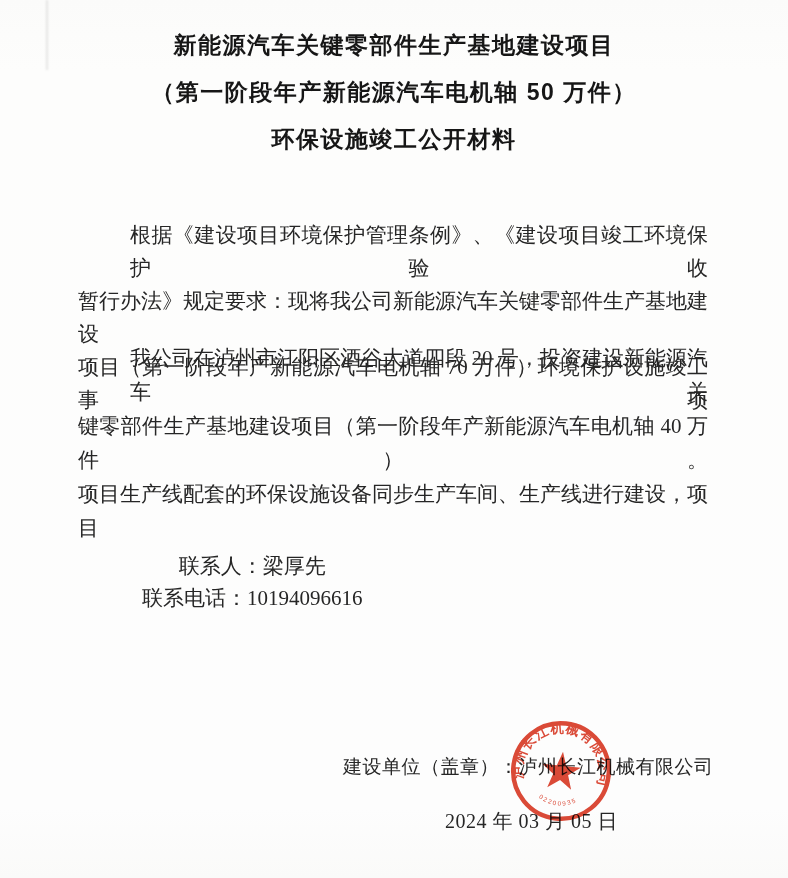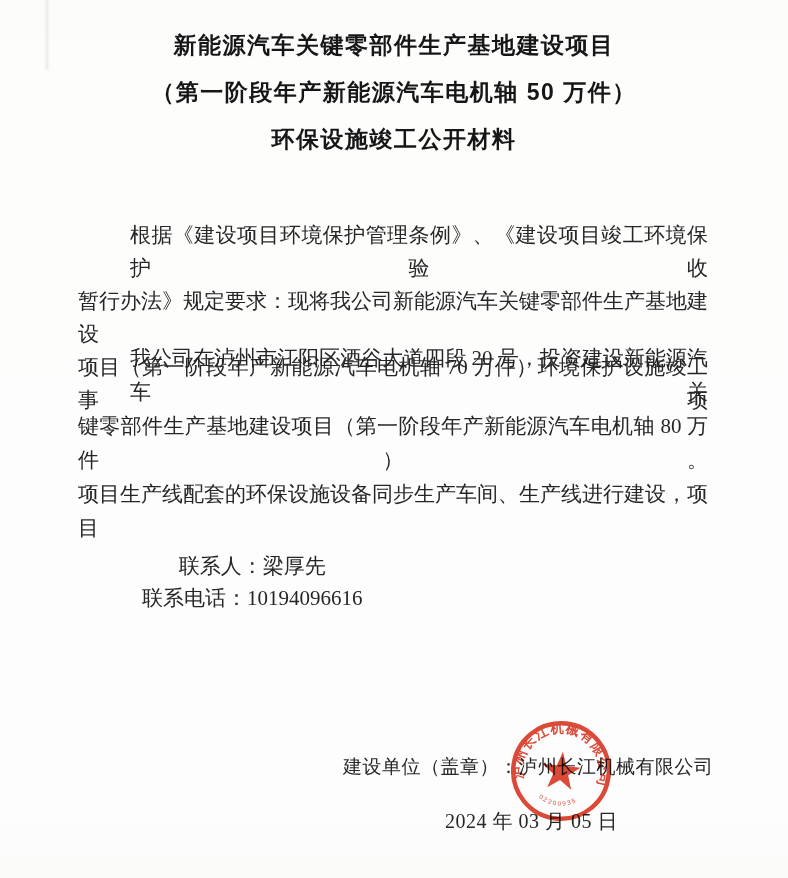--- a/index.html
+++ b/index.html
@@ -105,21 +105,21 @@
   </div>
 
   <div class="body-col para-1">
     <div class="body-line fill indent">根据《建设项目环境保护管理条例》、《建设项目竣工环境保护验收</div>
     <div class="body-line fill">暂行办法》规定要求：现将我公司新能源汽车关键零部件生产基地建设</div>
     <div class="body-line fill">项目（第一阶段年产新能源汽车电机轴 70 万件）环境保护设施竣工事项</div>
   </div>
 
   <div class="body-col para-2">
     <div class="body-line fill indent">我公司在泸州市江阳区酒谷大道四段 20 号，投资建设新能源汽车关</div>
-    <div class="body-line fill">键零部件生产基地建设项目（第一阶段年产新能源汽车电机轴 80 万件）。</div>
+    <div class="body-line fill">键零部件生产基地建设项目（第一阶段年产新能源汽车电机轴 40 万件）。</div>
     <div class="body-line fill">项目生产线配套的环保设施设备同步生产车间、生产线进行建设，项目</div>
   </div>
 
   <div class="contact-block">
     <div class="contact-line">联系人：梁厚先</div>
     <div class="contact-line">联系电话：10194096616</div>
   </div>
 
   <div class="signoff-unit">建设单位（盖章）：泸州长江机械有限公司</div>
 

